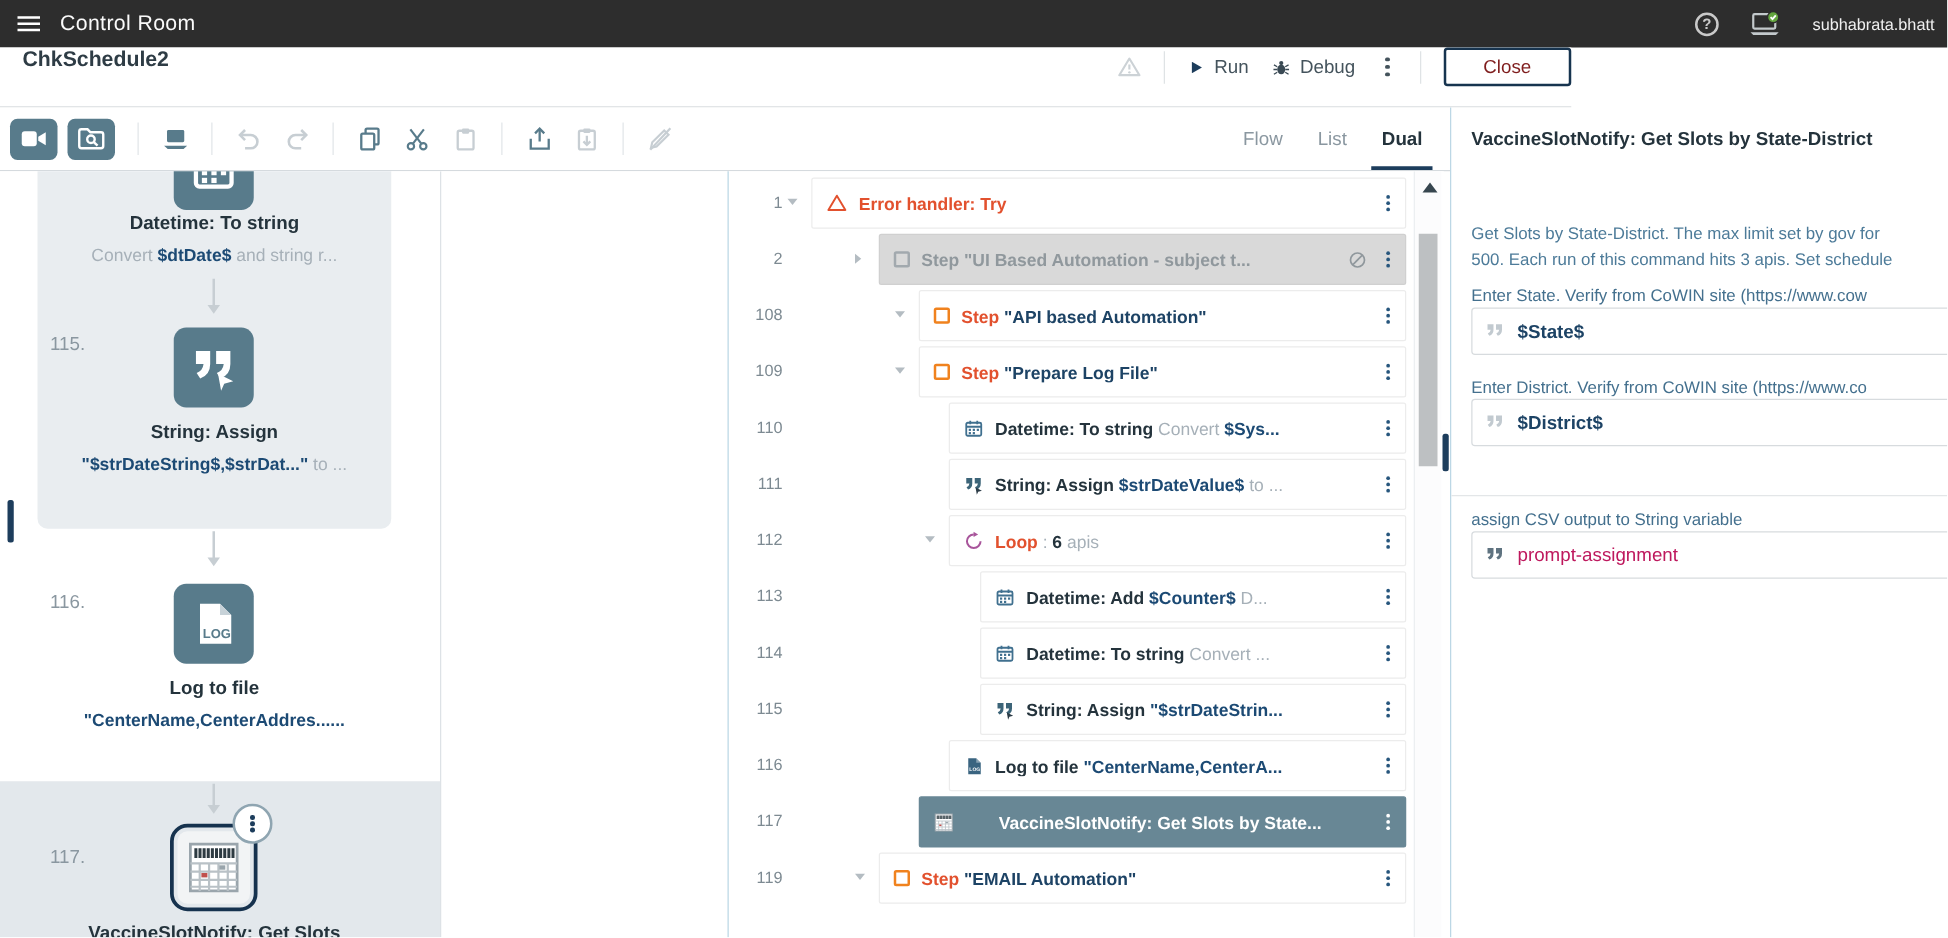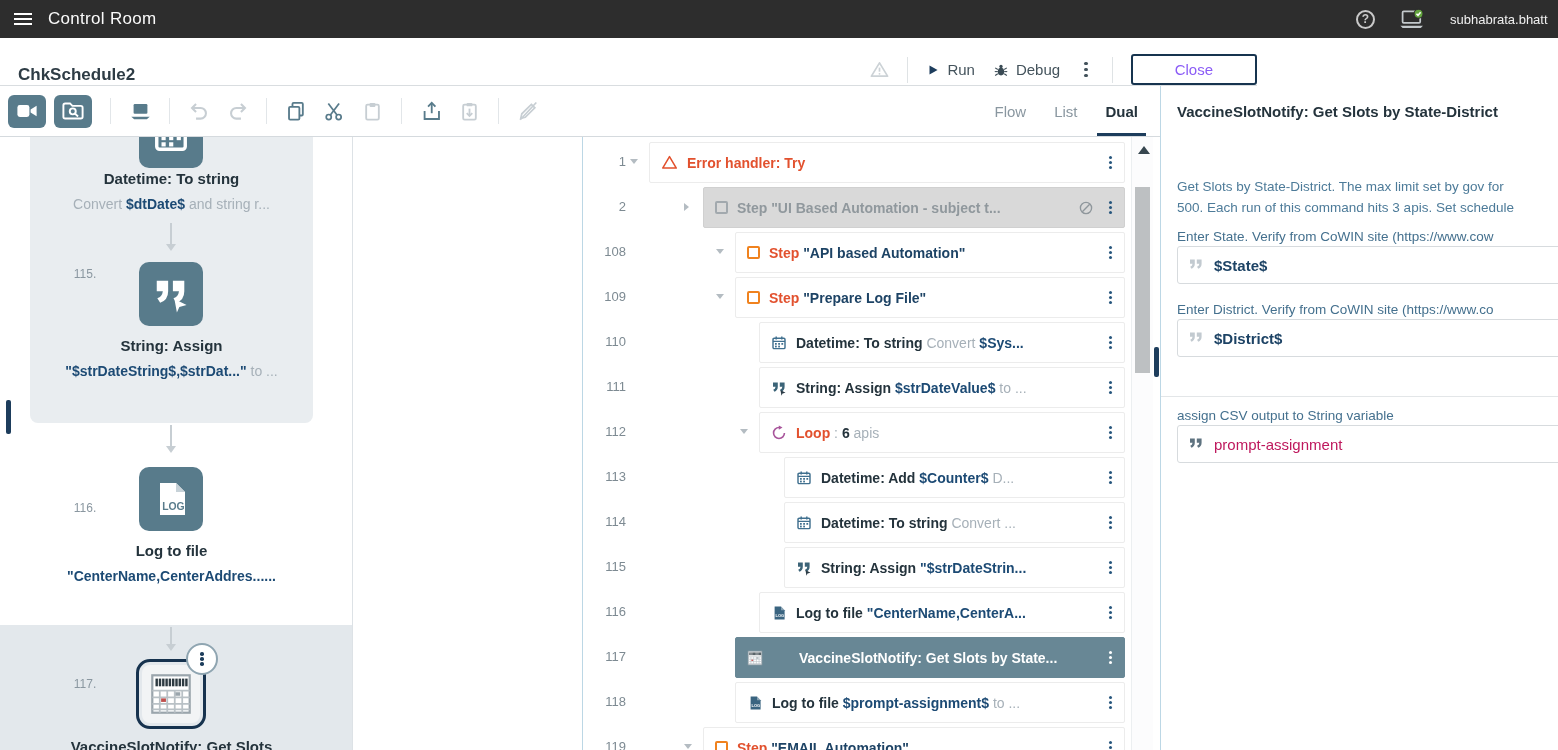--- a/index.html
+++ b/index.html
@@ -9,47 +9,47 @@
 
   
   .topbar{position:absolute;left:0;top:0;width:1558px;height:38px;background:#2d2d2d;display:flex;align-items:center;color:#fafafa;overflow:hidden;}
   .hamburger{width:18px;height:2px;background:#fff;box-shadow:0 -5px 0 #fff,0 5px 0 #fff;margin:0 0 0 14px;display:inline-block;}
   .topbar-title{font-size:17px;margin-left:16px;letter-spacing:.3px;color:#fafafa;}
   .topbar-right{margin-left:auto;display:flex;align-items:center;gap:24px;padding-right:0;}
   .help-circle{width:19px;height:19px;border:2px solid #c9c9c9;border-radius:50%;color:#c9c9c9;font-size:12px;font-weight:bold;display:flex;align-items:center;justify-content:center;}
   .username{font-size:13px;color:#f0f0f0;white-space:nowrap;width:108px;overflow:hidden;}
 
   
-  .titlebar{position:absolute;left:0;top:38px;width:1257px;height:48px;background:#fff;border-bottom:1px solid #d9dde0;display:flex;align-items:flex-end;}
+  .titlebar{position:absolute;left:0;top:38px;width:1257px;height:48px;background:#fff;border-bottom:1px solid #d9dde0;display:flex;align-items:flex-start;}
   .page-title{font-size:17px;font-weight:bold;color:#2e3c45;margin-left:18px;}
   .titlebar-right{margin-left:auto;display:flex;align-items:center;gap:18px;padding-right:0;}
   .tb-sep{width:1px;height:26px;background:#dfe3e5;}
   .action{display:flex;align-items:center;gap:7px;font-size:15px;color:#44535c;cursor:pointer;white-space:nowrap;}
   .kebab{width:3.5px;height:3.5px;border-radius:50%;display:inline-block;}
   .kebab.big{background:#44535c;box-shadow:0 -6px 0 #44535c,0 6px 0 #44535c;margin:0 6px;}
-  .close-btn{border:2px solid #17344f;background:#fff;color:#8b5cf6;font-size:15px;padding:5px 42px;border-radius:3px;font-family:inherit;white-space:nowrap;}
+  .close-btn{border:2px solid #17344f;background:#fff;color:#7f1d1d;font-size:15px;padding:5px 30px;border-radius:3px;font-family:inherit;white-space:nowrap;}
 
   
   .toolbar{position:absolute;left:0;top:86px;width:1160px;height:51px;border-bottom:1px solid #d5dade;display:flex;align-items:center;background:#fff;padding-left:8px;}
   .tool-btn{width:38px;height:33px;border-radius:6px;display:flex;align-items:center;justify-content:center;margin-right:8px;}
   .tool-btn.filled{background:#587b8b;}
   .tool-ico{width:26px;height:26px;display:flex;align-items:center;justify-content:center;margin:0 6px;}
   .tool-sep{width:1px;height:26px;background:#e2e6e9;margin:0 10px;}
   .view-tabs{margin-left:auto;display:flex;align-items:stretch;height:100%;gap:28px;padding-right:22px;}
   .vtab{display:flex;align-items:center;font-size:15px;color:#8a97a0;position:relative;cursor:pointer;}
   .vtab.active{color:#24333c;font-weight:bold;}
   .vtab.active::after{content:"";position:absolute;left:-8px;right:-8px;bottom:0;height:3px;background:#1d3d5c;}
 
   
   .flow{position:absolute;left:0;top:137px;width:582px;height:613px;background:#fff;overflow:hidden;}
   .flow-card{position:absolute;left:30px;top:-24px;width:283px;height:310px;background:#e9edf0;border-radius:8px;}
   .flow-grey-bottom{position:absolute;left:0;top:488px;width:352px;height:130px;background:#e3e8ec;}
   .flow-vline{position:absolute;left:352px;top:0;bottom:0;width:1px;background:#dde2e6;}
   .fnode{position:absolute;width:64px;height:64px;background:#587b8b;border-radius:10px;display:flex;align-items:center;justify-content:center;}
-  .fnum{position:absolute;width:90px;left:40px;text-align:center;font-size:12px;color:#8a97a0;}
+  .fnum{position:absolute;width:90px;left:40px;text-align:left;font-size:15px;color:#8a97a0;}
   .ftitle{position:absolute;left:30px;width:283px;text-align:center;font-size:15px;font-weight:bold;color:#24333c;white-space:nowrap;}
   .fsub{position:absolute;left:8px;width:327px;text-align:center;font-size:14px;white-space:nowrap;overflow:hidden;}
   .farrow{position:absolute;width:2px;background:#c7ced3;}
   .farrow::after{content:"";position:absolute;left:-4px;bottom:-7px;border:5px solid transparent;border-top:7px solid #c7ced3;}
   .sel-node{position:absolute;left:136px;top:522px;width:70px;height:70px;border:3px solid #16324e;border-radius:14px;background:#e3e8ec;display:flex;align-items:center;justify-content:center;}
   .sel-node-inner{width:58px;height:58px;background:#f2f4f5;border-radius:8px;display:flex;align-items:center;justify-content:center;}
   .node-badge{position:absolute;left:186px;top:506px;width:32px;height:32px;border-radius:50%;background:#fff;border:2px solid #8fa5b1;display:flex;align-items:center;justify-content:center;}
   .kebab.badge-dots{background:#1d3d5c;box-shadow:0 -5px 0 #1d3d5c,0 5px 0 #1d3d5c;}
   .split-handle{position:absolute;width:5px;border-radius:2px;background:#1d3d5c;}
 
@@ -275,21 +275,21 @@
           <g fill="#fff">
             <path d="M2.5 3 h6 v5.5 q0 4.6-4.2 6.1 L2.8 12.3 q2.6-1 2.9-3.8 H2.5 z"></path>
             <path d="M11 3 h6 v5.5 q0 4.6-4.2 6.1 l-1.5-2.3 q2.6-1 2.9-3.8 H11 z"></path>
           </g>
           <path d="M11.8 12.6 l6.4 3.2 -3.8 1 -1.3 3 z" fill="#fff"></path>
         </svg>
       </div>
   <div class="ftitle" style="top:200px;">String: Assign</div>
   <div class="fsub" style="top:226px;"><span class="sg-var">"$strDateString$,$strDat..."</span><span class="sg-muted"> to ...</span></div>
 
-  <span class="fnum" style="top:336px;margin-top:28px;">116.</span>
+  <span class="fnum" style="top:336px;">116.</span>
   <div class="fnode" style="left:139px;top:330px;">
         <svg width="40" height="40" viewBox="0 0 20 20" style="display:block">
           <path d="M4.5 2 h8 l4.5 4.5 V18 H4.5 z" fill="#fff"></path>
           <path d="M12.5 2 V6.5 H17 Z" fill="#c7d2d8"></path>
           <text x="5.6" y="15.6" font-size="5.2" font-weight="bold" fill="#587b8b" font-family="Liberation Sans, sans-serif">LOG</text>
         </svg>
       </div>
   <div class="ftitle" style="top:405px;">Log to file</div>
   <div class="fsub" style="top:431px;"><span class="sg-var">"CenterName,CenterAddres......</span></div>
 
@@ -536,34 +536,20 @@
                 </g>
                 <rect x="5.5" y="12" width="2.2" height="1.6" fill="#c0504d"></rect>
                 <rect x="12" y="9.2" width="2.2" height="1.6" fill="#9aa5ac"></rect>
               </svg>
             </span>
             <span class="ltext"><span class="sg-white">VaccineSlotNotify: Get Slots by State...</span></span>
             <span class="kebab white-dots"></span>
           </div>
   </div>
         <div class="lrow">
-    <span class="lnum">118</span>
-    <div class="lcard" style="left:152px">
-            <span style="flex:none;display:flex;">
-              <svg width="16" height="16" viewBox="0 0 20 20" style="display:block">
-                <path d="M4.5 2 h8 l4.5 4.5 V18 H4.5 z" fill="#3a6480"></path>
-                <path d="M12.5 2 V6.5 H17 Z" fill="#fff" opacity="0.4"></path>
-                <text x="5.6" y="15.2" font-size="5" font-weight="bold" fill="#fff" font-family="Liberation Sans, sans-serif">LOG</text>
-              </svg>
-            </span>
-            <span class="ltext"><span class="sg-cmd">Log to file </span><span class="sg-var">$prompt-assignment$</span><span class="sg-muted"> to ...</span></span>
-            <span class="kebab row-dots"></span>
-          </div>
-  </div>
-        <div class="lrow">
     <span class="lnum">119</span>
           <span class="lchev chev-d" style="left:101px"></span>
     <div class="lcard" style="left:120px">
             <span class="sq orange"></span>
             <span class="ltext"><span class="sg-step">Step</span><span class="sg-name"> "EMAIL Automation"</span></span>
             <span class="kebab row-dots"></span>
           </div>
   </div>
       </div>
   <div class="scrolltrack"></div>

